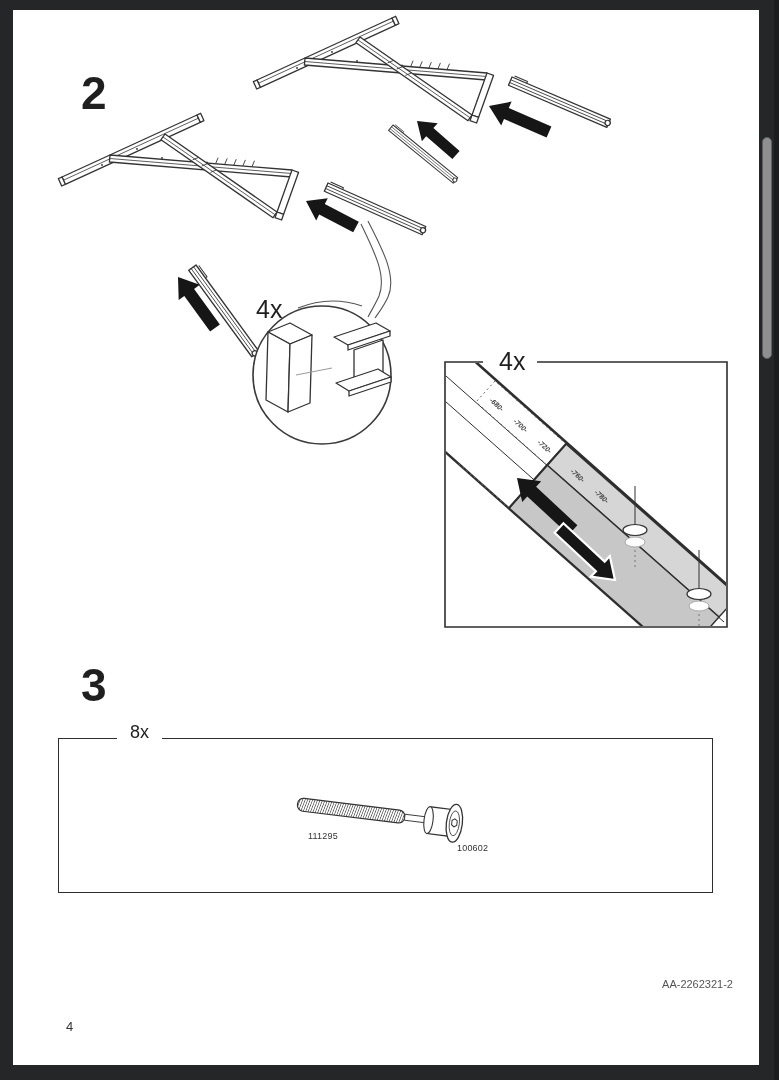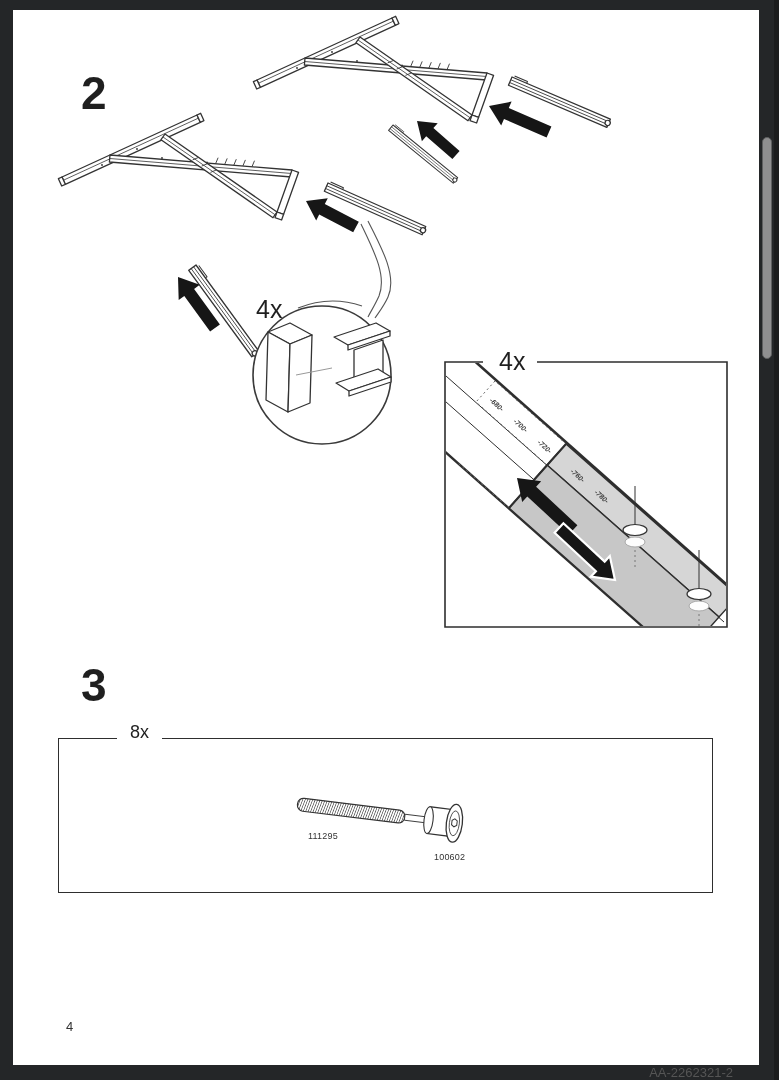--- a/index.html
+++ b/index.html
@@ -28,23 +28,23 @@
   }
   .qty-label{
     position:absolute;top:-17px;left:58px;background:#fff;padding:0 13px;
     font-size:18px;color:#1f1f1f;line-height:1.2;
   }
   .hw-svg{left:230px;top:40px;width:220px;height:80px;}
   .part-label{
     position:absolute;font-size:9px;color:#333;letter-spacing:0.2px;
   }
   .lbl-100013{left:249px;top:92px;}
-  .lbl-100602{left:375px;top:104px;margin-top:9px;}
+  .lbl-100602{left:398px;top:104px;}
   .page-number{position:absolute;left:53px;top:1009px;font-size:13px;color:#333;}
-  .doc-code{position:absolute;right:26px;top:1055px;font-size:13px;color:#555;}
+  .doc-code{position:absolute;right:26px;top:968px;font-size:11px;color:#555;}
   .scroll-thumb{
     position:absolute;left:762px;top:137px;width:10px;height:222px;
     border-radius:5px;background:#8f8f90;border:1px solid #5e5f60;box-sizing:border-box;
   }
   text{font-family:"Liberation Sans", sans-serif;}
   .qtytext{font-size:25px;fill:#1f1f1f;}
   .mark{font-size:7px;font-style:italic;font-weight:700;fill:#3c3c3c;}
 </style>
 </head>
 <body>

